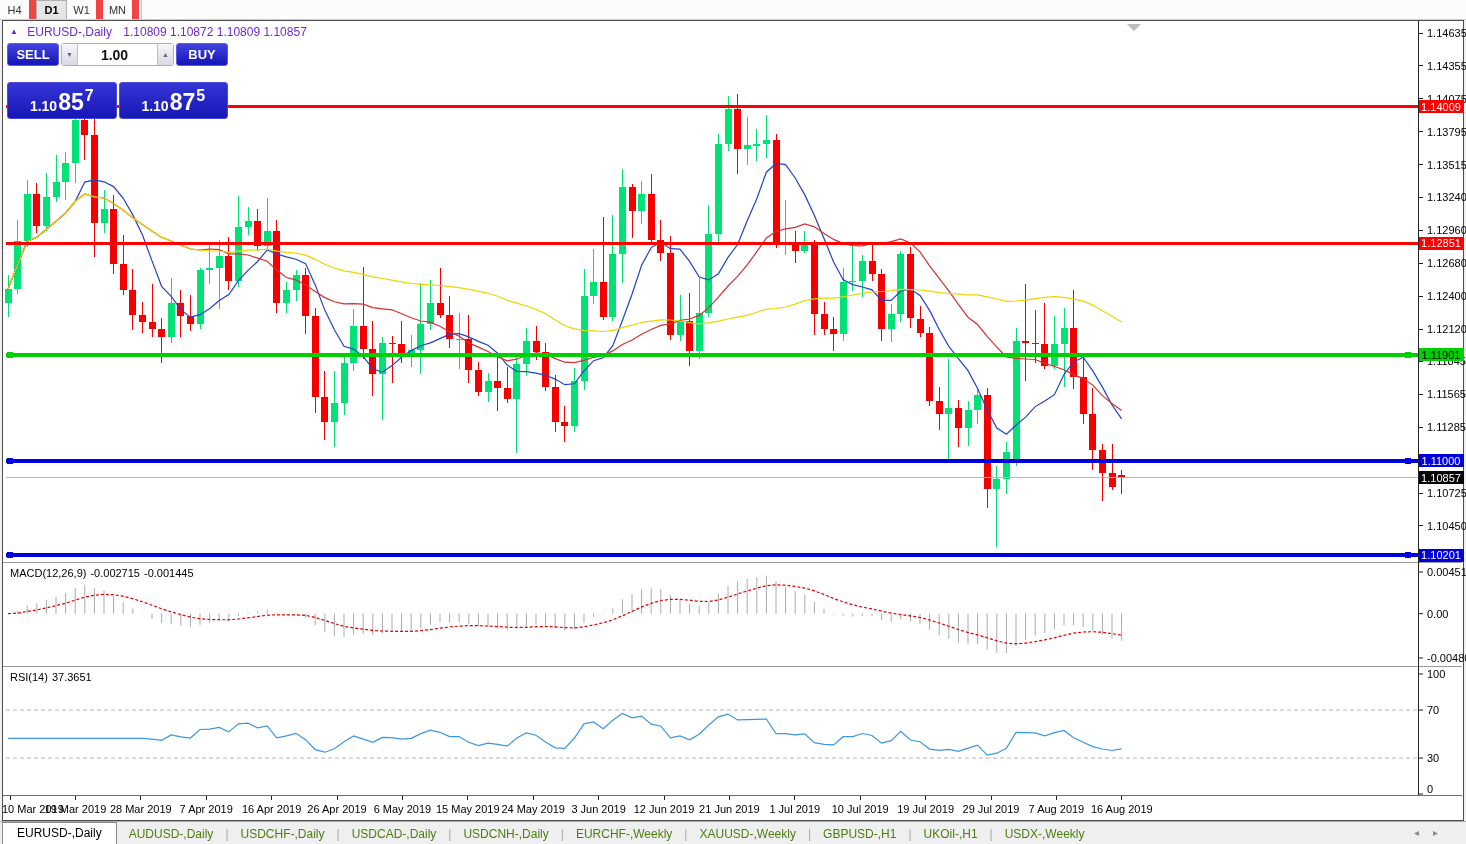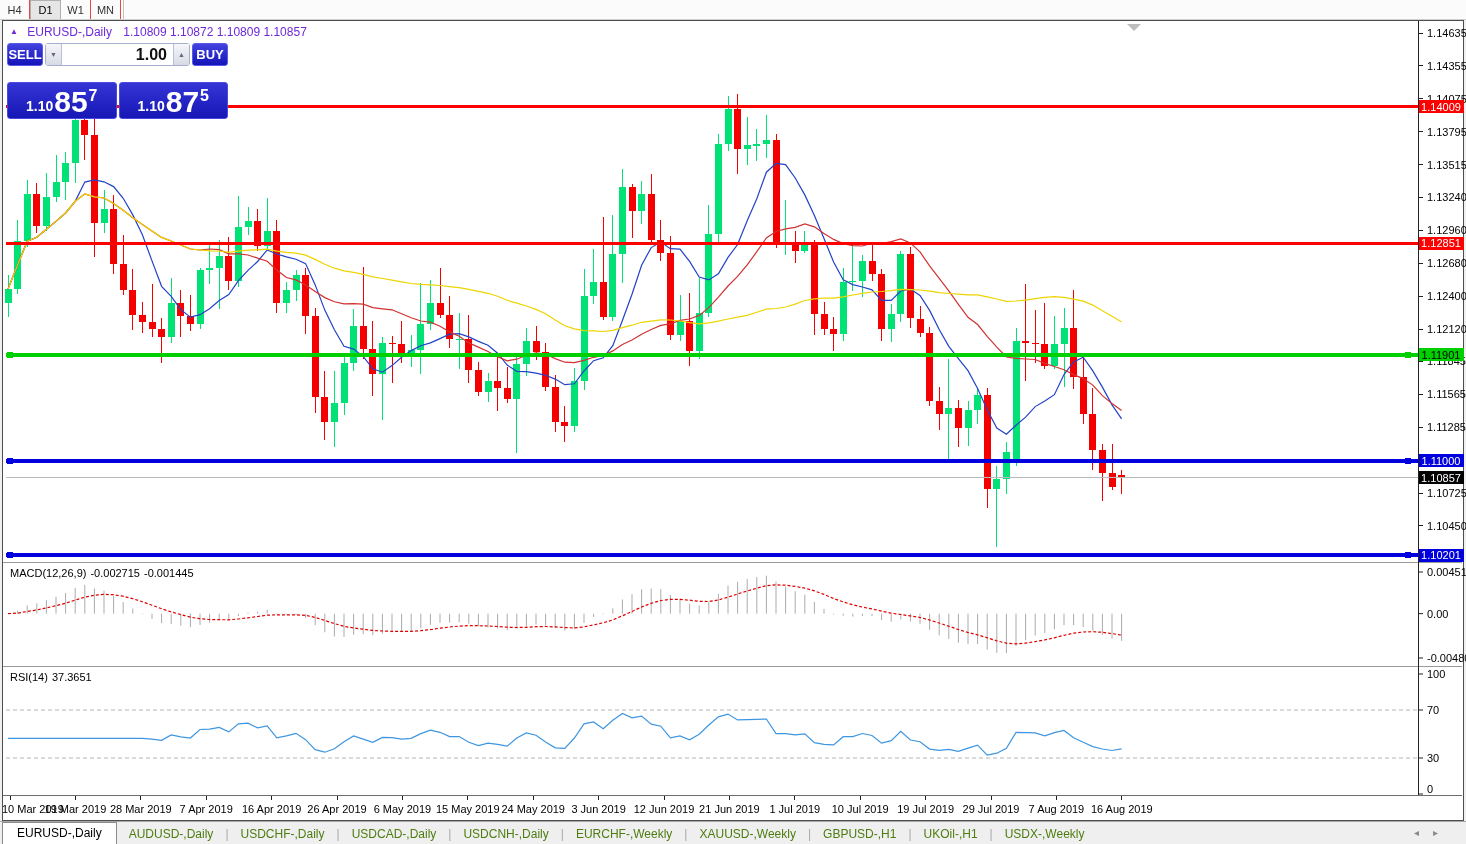--- a/index.html
+++ b/index.html
@@ -2,50 +2,50 @@
 <html><head>
 <meta charset="utf-8">
 <style>
   html,body{margin:0;padding:0;}
   body{width:1466px;height:844px;position:relative;background:#f0f0f0;
        font-family:"Liberation Sans",sans-serif;overflow:hidden;}
   
   #tf-toolbar{position:absolute;left:0;top:0;width:1466px;height:19px;background:#fbfbfb;
               border-bottom:1px solid #cfcfcf;display:flex;align-items:stretch;}
   .tf-btn{width:29px;font-size:11px;color:#333;display:flex;align-items:center;justify-content:center;
-          border-right:1px solid #ef4444;cursor:default;background:transparent;}
-  .tf-btn.active{background:#e6e6e6;border:1px solid #b0b0b0;border-bottom:none;color:#000;}
+          border-right:7px solid #ef4444;cursor:default;background:transparent;}
+  .tf-btn.active{background:#e6e6e6;border:1px solid #b0b0b0;border-bottom:none;color:#000;font-weight:bold;}
   .tf-sep{width:1px;background:#c2c2c2;margin-left:2px;}
   
   #chart-frame{position:absolute;left:2px;top:20px;width:1462px;height:801px;background:#fff;
                border:1px solid #4d4d4d;box-sizing:border-box;}
   #chart-svg{position:absolute;left:0;top:0;}
   
   #chart-title{position:absolute;left:10px;top:25px;font-size:12px;color:#6d28d9;white-space:nowrap;z-index:5;}
   #chart-title .arr{font-size:8px;margin-right:6px;vertical-align:2px;cursor:pointer;}
   #chart-title .ohlc{margin-left:8px;}
   
   #trade-panel{position:absolute;left:7px;top:43px;width:221px;z-index:6;}
   .tp-row1{display:flex;height:23px;gap:0;}
-  .tp-sell,.tp-buy{width:36px;border:1px solid #5a5ae8;border-radius:3px;color:#fff;
+  .tp-sell,.tp-buy{width:52px;border:1px solid #5a5ae8;border-radius:3px;color:#fff;
        font-family:"Liberation Sans",sans-serif;font-size:13px;font-weight:600;
        background:linear-gradient(#4343e0,#1414b8);cursor:pointer;padding:0;}
   .tp-spin{flex:1;display:flex;margin:0 2px;border:1px solid #a8aecd;border-radius:3px;
        background:linear-gradient(#fdfdfd,#dcdfe8);align-items:stretch;}
   .tp-step{width:16px;border:none;background:linear-gradient(#f6f6fa,#d7dae6);color:#667;
        font-size:7px;cursor:pointer;padding:0;}
   .tp-step.l{border-right:1px solid #b9bfd6;}
   .tp-step.r{border-left:1px solid #b9bfd6;}
-  .tp-vol{flex:1;border:none;background:#fff;text-align:right;font-size:16px;font-weight:600;
+  .tp-vol{flex:1;border:none;background:#fff;text-align:center;font-size:14px;font-weight:600;
        color:#111;padding:0 6px 0 0;width:40px;font-family:"Liberation Sans",sans-serif;}
   .tp-row2{display:flex;margin-top:16px;gap:2px;height:37px;}
   .tp-price{flex:1;background:linear-gradient(#3535d6,#1717b6);border:1px solid #4a4ae0;border-radius:3px;
        color:#fff;display:flex;align-items:flex-end;justify-content:center;padding-bottom:1px;cursor:pointer;}
   .tp-small{font-size:14px;font-weight:700;margin:0 1px 3px 0;}
-  .tp-big{font-size:30px;font-weight:700;line-height:30px;}
+  .tp-big{font-size:23px;font-weight:700;line-height:30px;}
   .tp-sup{font-size:16px;font-weight:700;margin-left:1px;transform:translateY(-12px);display:inline-block;}
   
   .ind-label{position:absolute;font-size:11px;color:#000;z-index:5;white-space:nowrap;}
   #macd-label{left:10px;top:567px;}
   #rsi-label{left:10px;top:671px;}
   .ind-label span{margin-right:4px;}
   
   #tab-bar{position:absolute;left:0;top:821px;width:1466px;height:23px;background:#efefef;
            border-top:1px solid #a8a8a8;display:flex;align-items:flex-end;z-index:5;}
   .tab{font-size:12px;color:#4d7c0f;padding:4px 12px 4px 12px;cursor:pointer;white-space:nowrap;}

